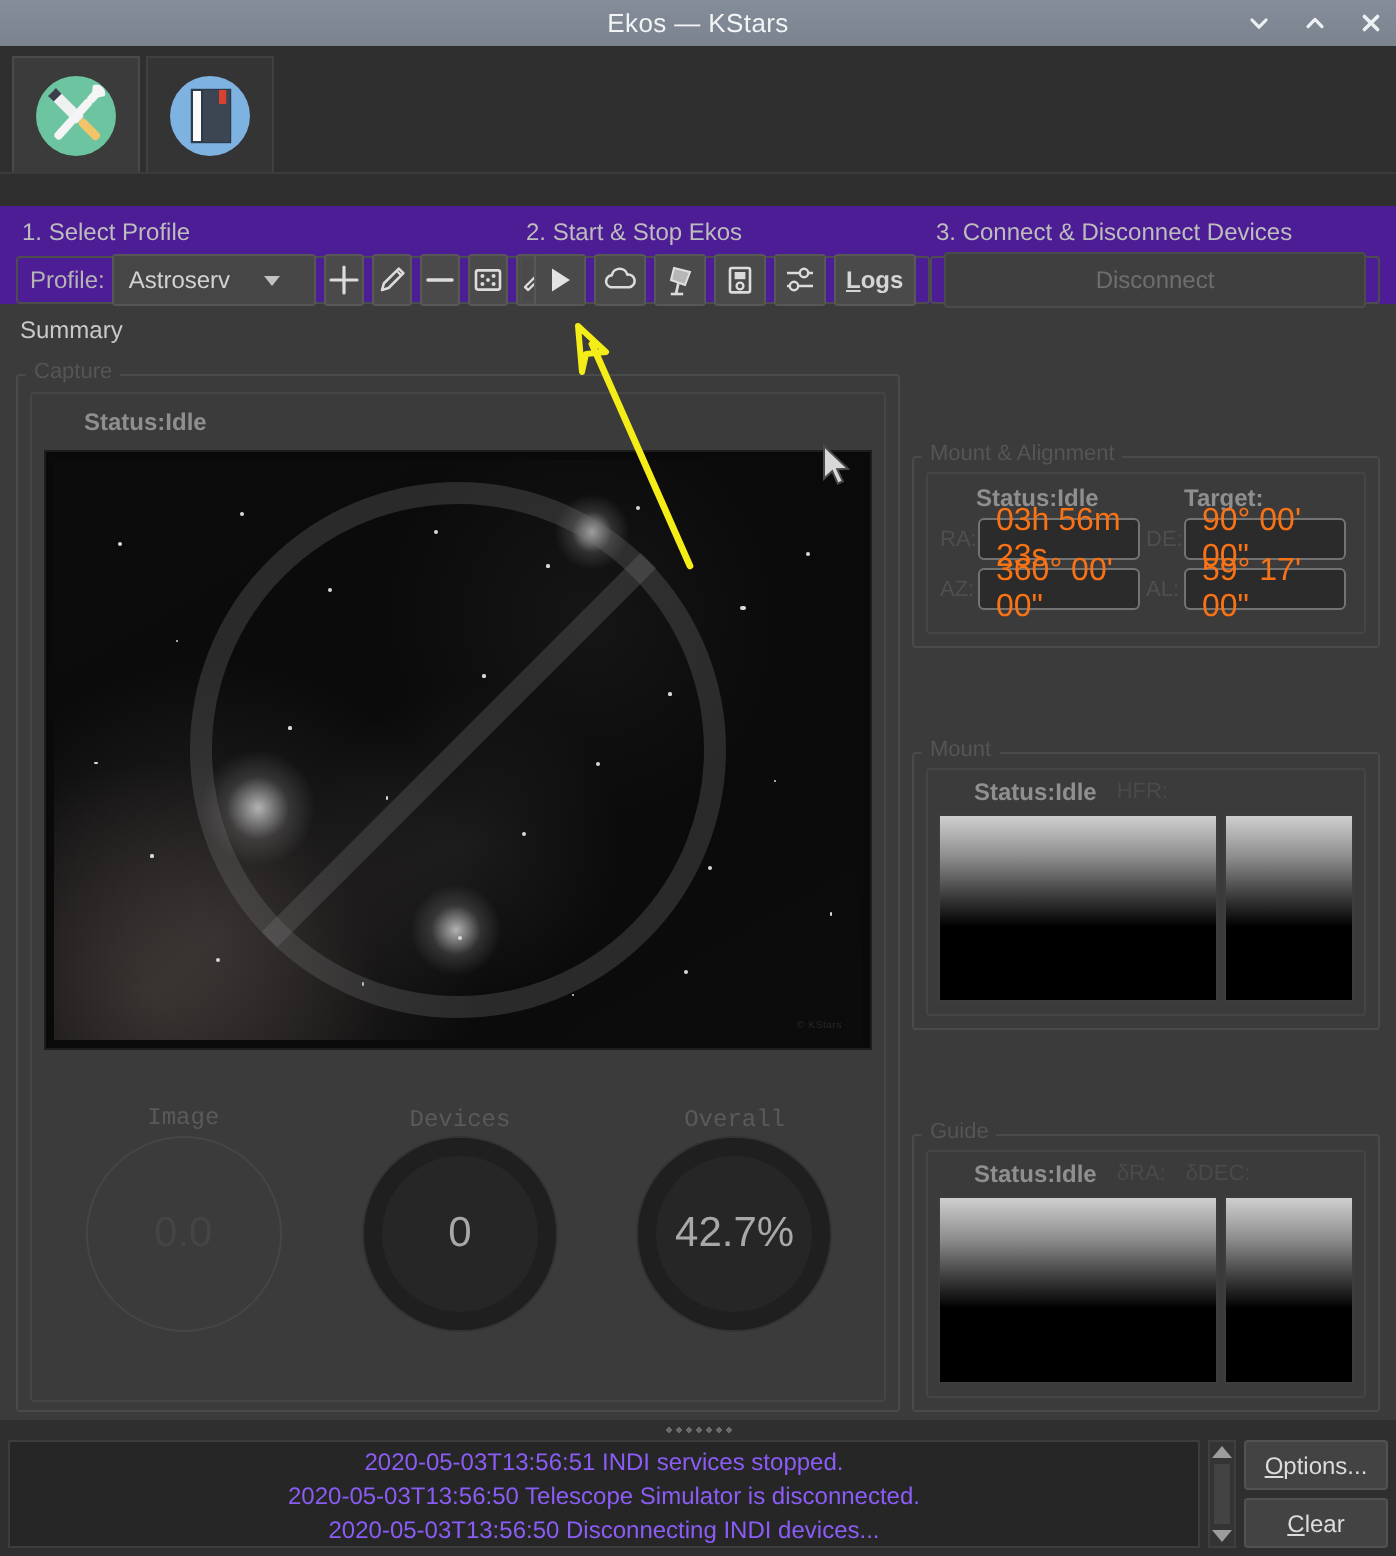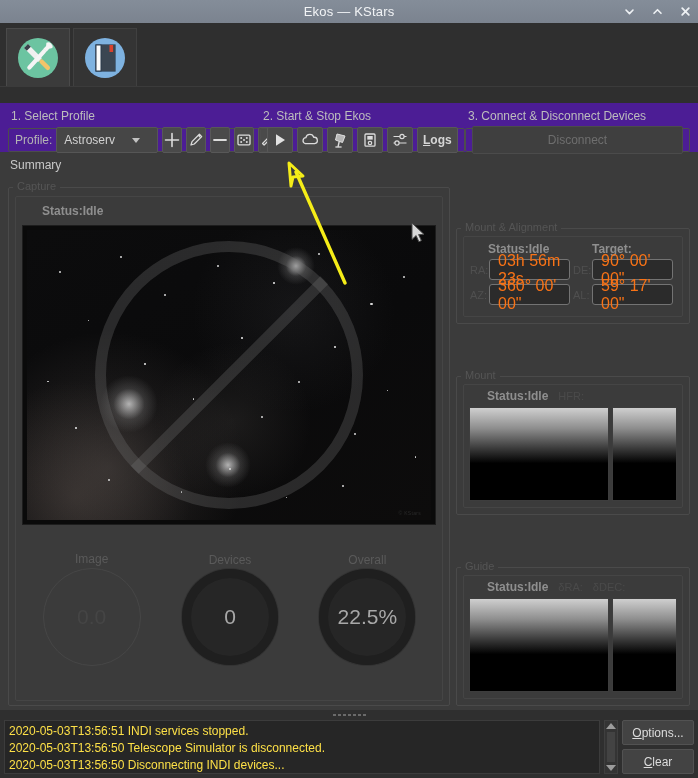--- a/index.html
+++ b/index.html
@@ -251,21 +251,21 @@
   }
 
   
   .gauges {
     flex: 1;
     display: flex; align-items: center; justify-content: space-around;
     padding-top: 4px;
     min-height: 0;
   }
   .gauge-wrap { display:flex; flex-direction: column; align-items: center; }
-  .gauge-cap { font-size: 12px; color:#5a5a5a; margin-bottom: 2px; }
+  .gauge-cap { font-size: 12px; color:#5a5a5a; margin-bottom: 2px; font-family: Liberation Mono, monospace; }
   .gauge {
     width: 96px; height: 96px; border-radius: 50%;
     display:flex; align-items:center; justify-content:center;
     font-size: 21px;
   }
   .gauge.hollow {
     border: 1px solid #464646;
     color: #454545;
     background: transparent;
   }
@@ -353,26 +353,27 @@
     background: #2f2f2f;
     display: flex;
     padding: 0 4px 4px 4px;
     box-sizing: border-box;
     gap: 4px;
   }
   .logview {
     flex: 1;
     background: #262626;
     border: 1px solid #3c3c3c;
-    color: #fde047;
+    color: #8b5cf6;
     font-size: 12px;
     padding: 2px 4px;
     box-sizing: border-box;
     overflow: hidden;
     line-height: 17px;
+    text-align: center;
   }
   .scroll {
     width: 14px;
     background: #343434;
     border: 1px solid #3f3f3f;
     display:flex; flex-direction: column; align-items:center; justify-content: space-between;
     box-sizing: border-box;
     cursor: pointer;
   }
   .arrow-up, .arrow-dn {
@@ -608,21 +609,21 @@
               <div class="gauge hollow">0.0</div>
               <div class="gauge-sub"></div>
             </div>
             <div class="gauge-wrap">
               <div class="gauge-cap">Devices</div>
               <div class="gauge filled">0</div>
               <div class="gauge-sub"></div>
             </div>
             <div class="gauge-wrap">
               <div class="gauge-cap">Overall</div>
-              <div class="gauge filled">22.5%</div>
+              <div class="gauge filled">42.7%</div>
               <div class="gauge-sub"></div>
             </div>
           </div>
         </div>
       </div>
     </div>
 
     <div class="col-right">
 
       <div class="group mount-group">

